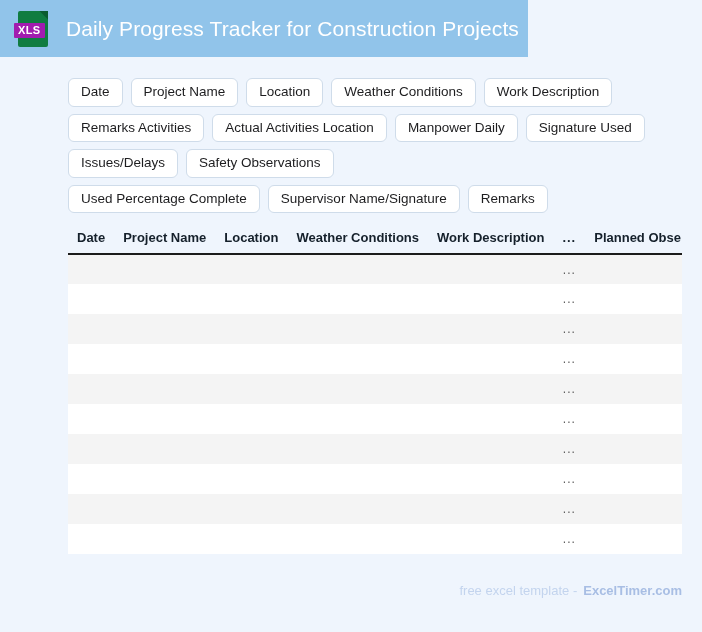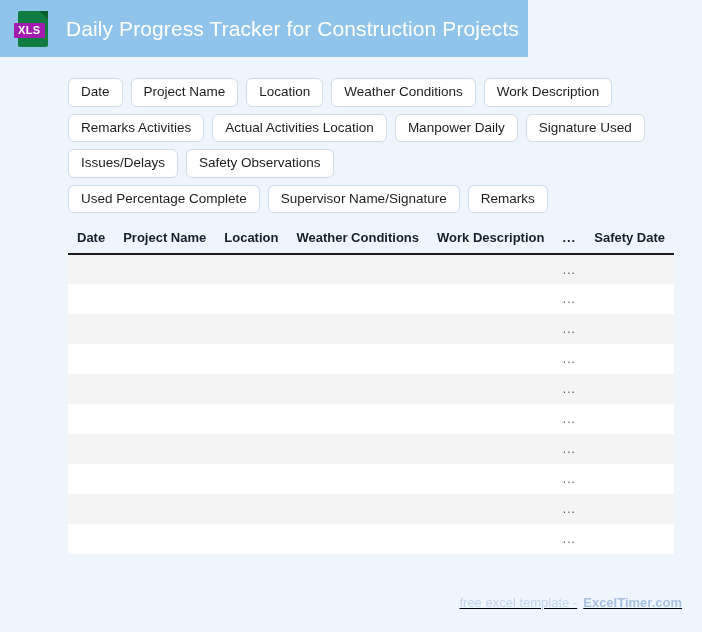--- a/index.html
+++ b/index.html
@@ -134,24 +134,23 @@
   td.ellipsis-cell, th.ellipsis-col {
     text-align: center;
     color: #4a4a4a;
     letter-spacing: 1px;
   }
 
   
   .footer {
     position: absolute;
     right: 20px;
-    bottom: 22px;
+    bottom: 34px;
     font-size: 13px;
     white-space: nowrap;
-    text-decoration: underline;
   }
   .footer .note {
     color: #c3d4ee;
   }
   .footer .brand {
     color: #a8bee4;
     font-weight: bold;
     margin-left: 6px;
   }
 </style>
@@ -195,21 +194,21 @@
 <div class="table-wrap">
   <table class="preview">
     <thead>
       <tr>
         <th>Date</th>
         <th>Project Name</th>
         <th>Location</th>
         <th>Weather Conditions</th>
         <th>Work Description</th>
         <th class="ellipsis-col">...</th>
-        <th>Safety Date</th>
+        <th>Planned Obse</th>
       </tr>
     </thead>
     <tbody>
       <tr>
         <td></td>
         <td></td>
         <td></td>
         <td></td>
         <td></td>
         <td class="ellipsis-cell">...</td>

